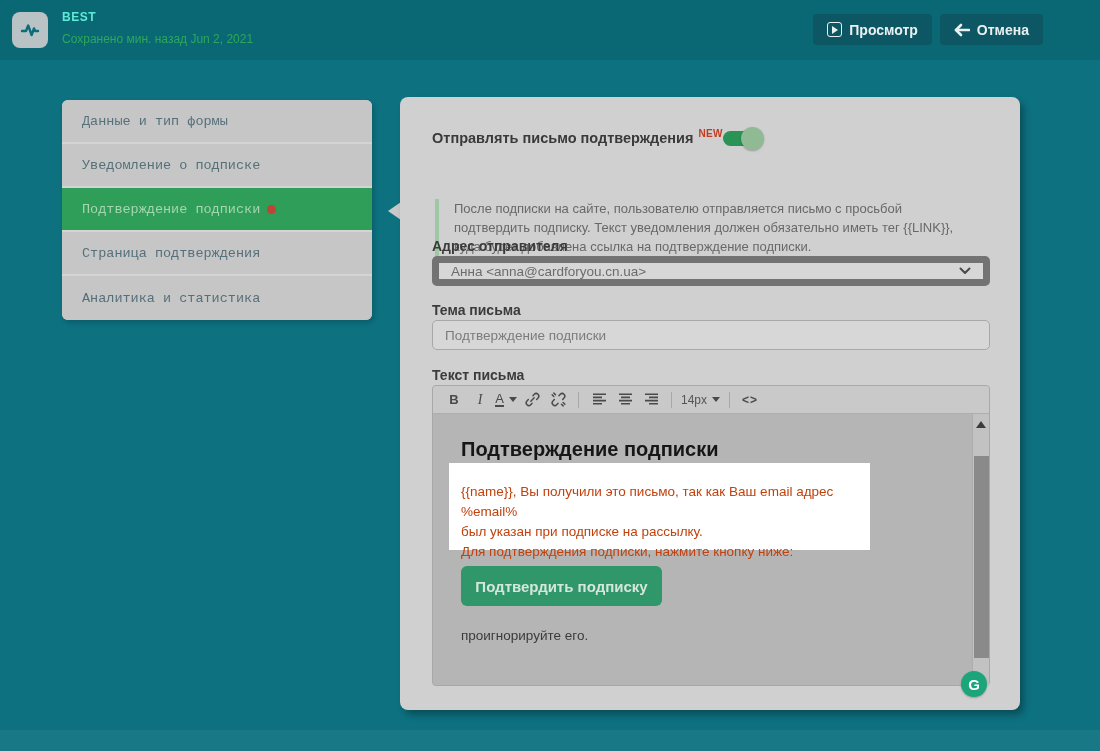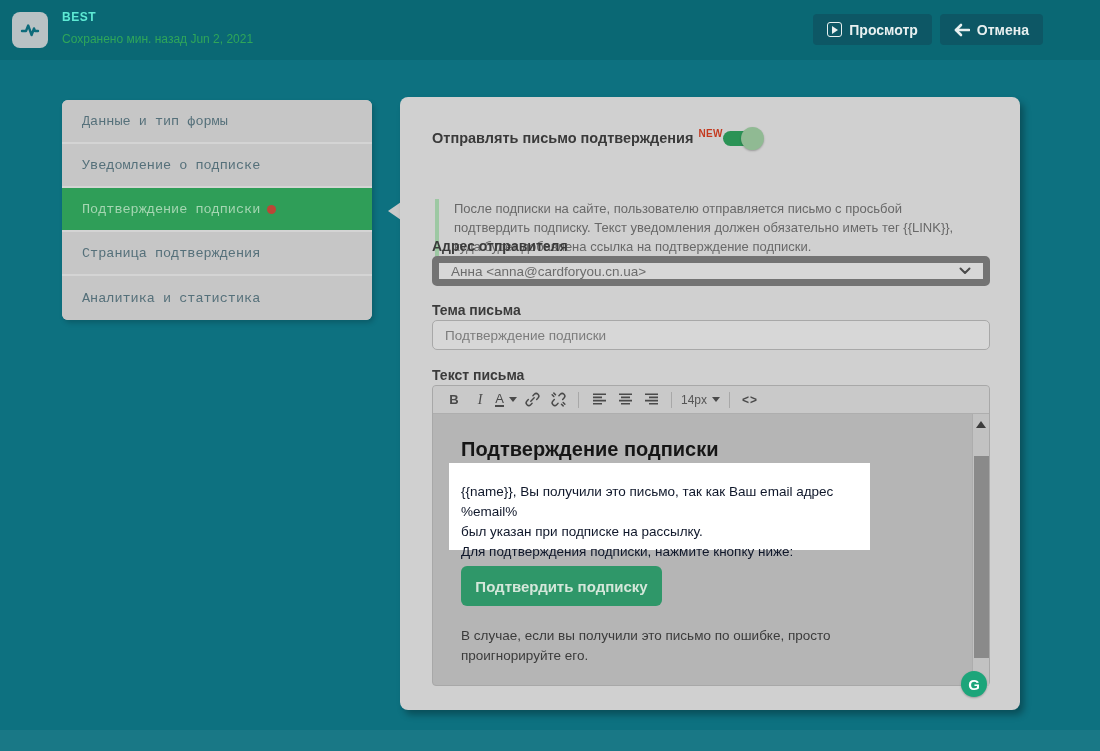--- a/index.html
+++ b/index.html
@@ -73,21 +73,21 @@
   .tb-sep { width:1px; height:16px; background:#a8a8a8; margin:0 5px; }
   .tb-size { font-size:12px; color:#555; }
   .tri-down { width:0; height:0; border-left:4px solid transparent; border-right:4px solid transparent;
               border-top:5px solid #4a4a4a; margin-left:3px; }
   .tb-code { font-size:12px; letter-spacing:1px; color:#4a4a4a; font-weight:bold; }
 
   .editor-body { position:relative; height:272px; overflow:hidden; }
   .ed-heading { position:absolute; left:28px; top:24px; font-size:20px; font-weight:bold; color:#161616; }
   .spotlight { position:absolute; left:16px; top:49px; width:421px; height:87px; background:#ffffff;
                padding:19px 0 0 12px; }
-  .spotlight div { font-size:13.5px; line-height:20px; color:#0f172a; }
+  .spotlight div { font-size:13.5px; line-height:20px; color:#c2410c; }
   .confirm-btn { position:absolute; left:28px; top:152px; width:201px; height:40px; background:#2f9769;
                  border:none; border-radius:6px; color:#d4e7da; font-size:15px; font-weight:bold;
                  cursor:pointer; font-family:"Liberation Sans", sans-serif; }
   .ed-footer { position:absolute; left:28px; top:212px; }
   .ed-footer div { font-size:13.5px; line-height:20px; color:#3b3b3b; }
 
   .scrollbar { position:absolute; right:0; top:0; bottom:0; width:17px; background:#c2c2c2; border-left:1px solid #adadad; }
   .scroll-up { position:absolute; top:7px; left:3px; width:0; height:0;
                border-left:5px solid transparent; border-right:5px solid transparent; border-bottom:7px solid #3c3c3c; }
   .scroll-thumb { position:absolute; top:42px; bottom:28px; left:1px; width:15px; background:#8a8a8a; }
@@ -232,21 +232,20 @@
 
         <div class="spotlight">
           <div>{{name}}, Вы получили это письмо, так как Ваш email адрес %email%</div>
           <div>был указан при подписке на рассылку.</div>
           <div>Для подтверждения подписки, нажмите кнопку ниже:</div>
         </div>
 
         <button class="confirm-btn">Подтвердить подписку</button>
 
         <div class="ed-footer">
-          <div>В случае, если вы получили это письмо по ошибке, просто</div>
           <div>проигнорируйте его.</div>
         </div>
 
         <div class="scrollbar">
           <span class="scroll-up"></span>
           <span class="scroll-thumb"></span>
         </div>
       </div>
 
       <div class="grammarly">G</div>

